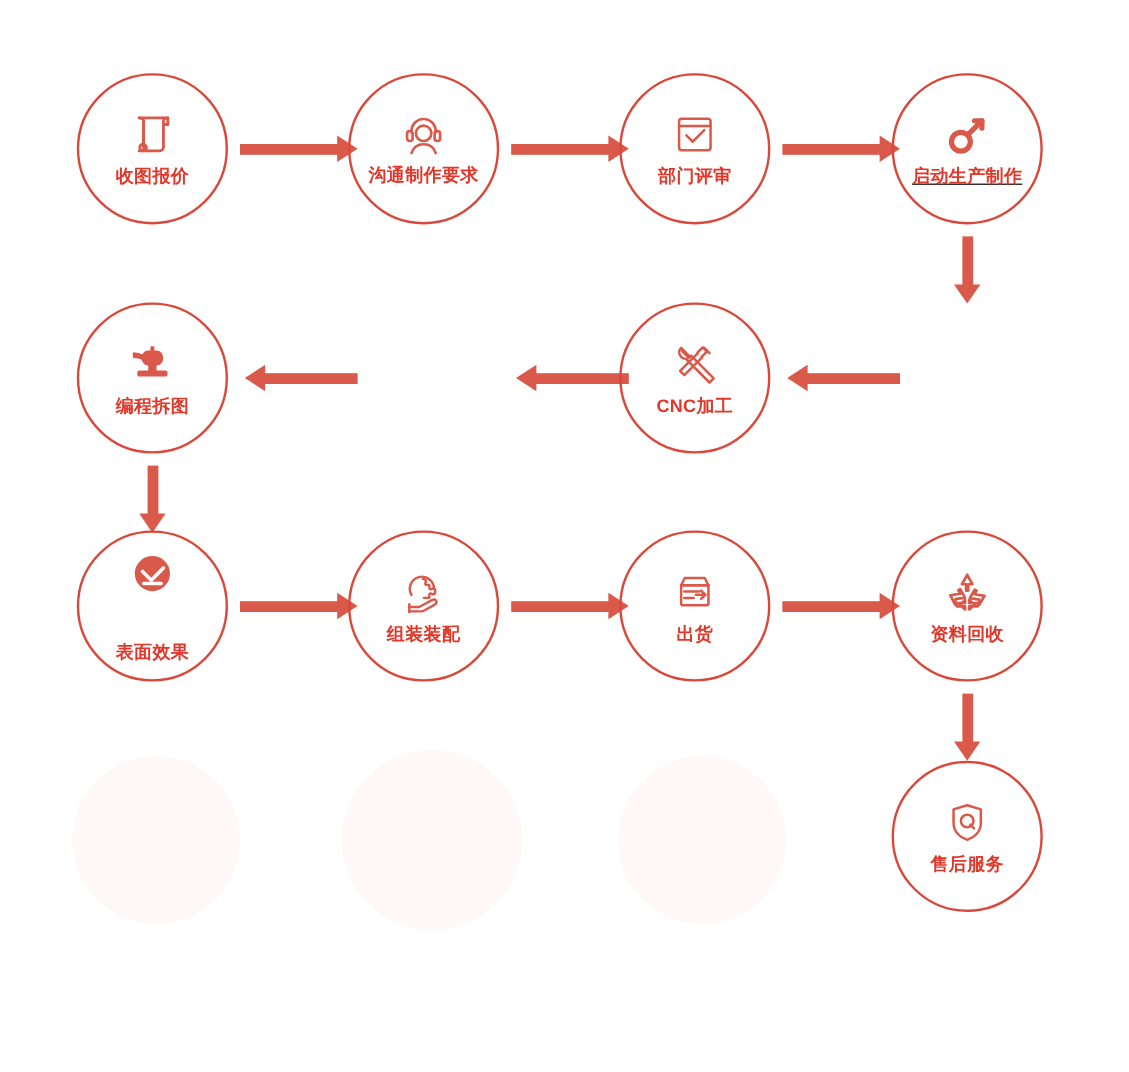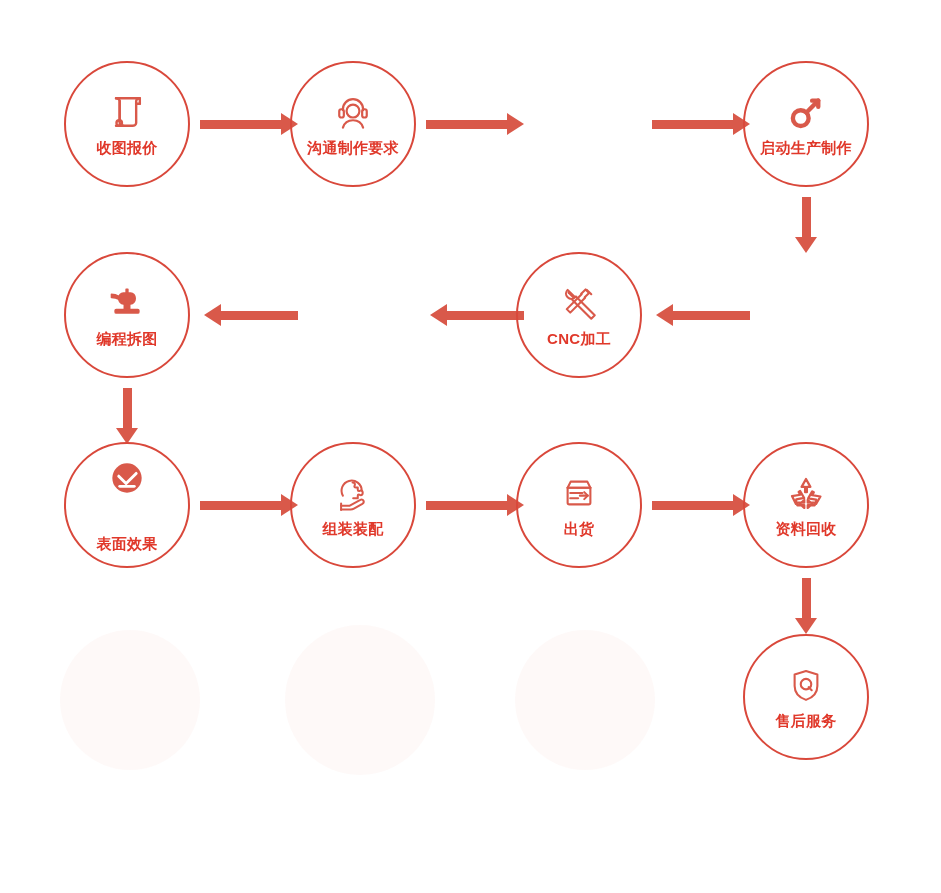--- a/index.html
+++ b/index.html
@@ -167,35 +167,45 @@
         <path d="M38 9c-2.2 0-4 1.4-4 3v24c0 1.7-1.8 3-4 3H12"></path>
         <path d="M12 9c2.2 0 4 1.4 4 3v24c0 1.7 1.8 3 4 3"></path>
         <path d="M16 12v22"></path>
         <circle cx="15.5" cy="36" r="3"></circle>
         <path d="M34 15h4"></path>
       </svg>
     </span>
     <span class="label">收图报价</span>
   </div>
 
-  <div class="node" style="left:290px;top:61px;">
+  <div class="node" style="left:290px;top:61px;font-family:Liberation Mono, monospace;">
     <span class="icon">
       <svg width="44" height="44" viewBox="0 0 48 48" fill="none" stroke="#d9594a" stroke-width="2.4" stroke-linecap="round" stroke-linejoin="round">
         <path d="M13 22v-1a11 11 0 0 1 22 0v1"></path>
         <rect x="9" y="21" width="5" height="9" rx="2.2"></rect>
         <rect x="34" y="21" width="5" height="9" rx="2.2"></rect>
         <circle cx="24" cy="23" r="7"></circle>
         <path d="M13 41c1.5-5 5.6-8 11-8s9.5 3 11 8"></path>
       </svg>
     </span>
     <span class="label">沟通制作要求</span>
   </div>
 
-
-  <div class="node" style="left:743px;top:61px;">
+  <div class="node" style="left:516px;top:61px;">
+    <span class="icon">
+      <svg width="42" height="42" viewBox="0 0 48 48" fill="none" stroke="#d9594a" stroke-width="2.4" stroke-linecap="round" stroke-linejoin="round">
+        <rect x="9" y="9" width="30" height="30" rx="2.5"></rect>
+        <path d="M9 16h30"></path>
+        <path d="M16 25l6 6 11-11"></path>
+      </svg>
+    </span>
+    <span class="label">部门评审</span>
+  </div>
+
+  <div class="node" style="left:743px;top:61px;text-decoration:underline;">
     <span class="icon">
       <svg width="42" height="42" viewBox="0 0 48 48" fill="none" stroke="#d9594a" stroke-width="5" stroke-linecap="round" stroke-linejoin="round">
         <circle cx="18" cy="31" r="9"></circle>
         <path d="M24.5 24.5L38 11"></path>
         <path d="M31 11h7v7"></path>
       </svg>
     </span>
     <span class="label">启动生产制作</span>
   </div>
 

